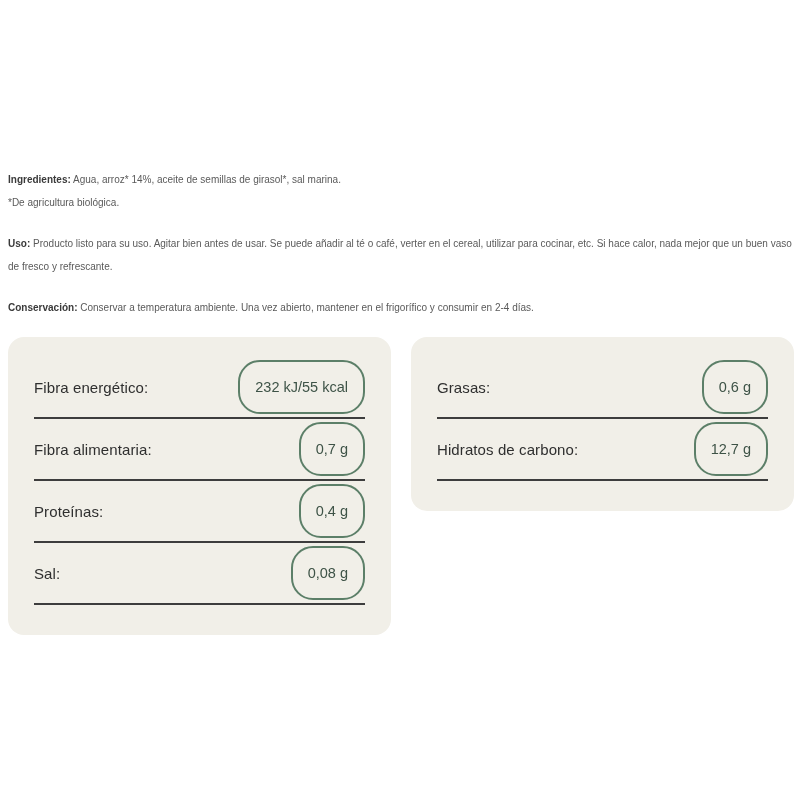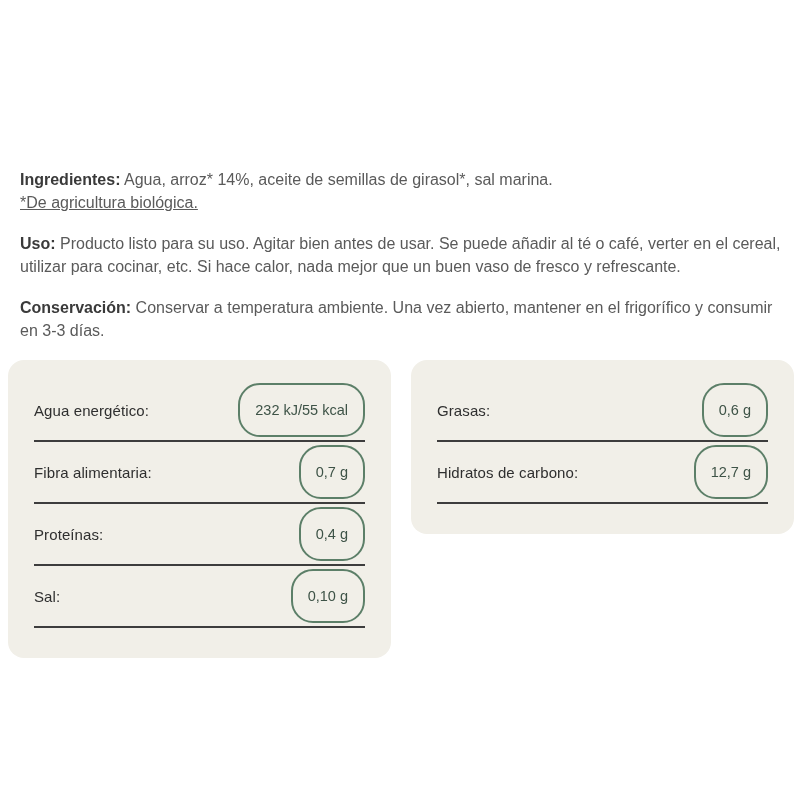--- a/index.html
+++ b/index.html
@@ -15,30 +15,30 @@
     background: #ffffff;
     overflow: hidden;
   }
   .content {
     position: absolute;
     top: 168px;
     left: 8px;
     right: 6px;
   }
   .para {
-    margin: 0 0 18px 12px;
-    font-size: 16px;
+    margin: 0 0 18px 0;
+    font-size: 10px;
     line-height: 23px;
     color: #5a5a5a;
   }
   .para strong {
     color: #3a3a3a;
     font-weight: 700;
   }
-  .block { display: block; text-decoration: underline; }
+  .block { display: block; }
   .nutri-heading {
     margin: 20px 0 16px 0;
     font-size: 14.5px;
     line-height: 22px;
     color: #4d4d4d;
     font-weight: 400;
   }
   .cards {
     display: flex;
     gap: 20px;
@@ -80,48 +80,48 @@
 </head>
 <body>
 
 <div class="page">
   <div class="content">
 
     <p class="para"><strong>Ingredientes:</strong> <span>Agua, arroz* 14%, aceite de semillas de girasol*, sal marina.</span><span class="block">*De agricultura biológica.</span></p>
 
     <p class="para"><strong>Uso:</strong> <span>Producto listo para su uso. Agitar bien antes de usar. Se puede añadir al té o café, verter en el cereal, utilizar para cocinar, etc. Si hace calor, nada mejor que un buen vaso de fresco y refrescante.</span></p>
 
-    <p class="para"><strong>Conservación:</strong> <span>Conservar a temperatura ambiente. Una vez abierto, mantener en el frigorífico y consumir en 3-3 días.</span></p>
+    <p class="para"><strong>Conservación:</strong> <span>Conservar a temperatura ambiente. Una vez abierto, mantener en el frigorífico y consumir en 2-4 días.</span></p>
 
 
     <div class="cards">
 
       <div class="card">
         <div class="nrow">
-          <span class="nlabel">Agua energético:</span>
+          <span class="nlabel">Fibra energético:</span>
           <span class="pill">
               <span>232 kJ/55 kcal</span>
             </span>
         </div>
         <div class="nrow">
           <span class="nlabel">Fibra alimentaria:</span>
           <span class="pill">
               <span>0,7 g</span>
             </span>
         </div>
         <div class="nrow">
           <span class="nlabel">Proteínas:</span>
           <span class="pill">
               <span>0,4 g</span>
             </span>
         </div>
         <div class="nrow">
           <span class="nlabel">Sal:</span>
           <span class="pill">
-              <span>0,10 g</span>
+              <span>0,08 g</span>
             </span>
         </div>
       </div>
 
       <div class="card">
         <div class="nrow">
           <span class="nlabel">Grasas:</span>
           <span class="pill">
               <span>0,6 g</span>
             </span>

